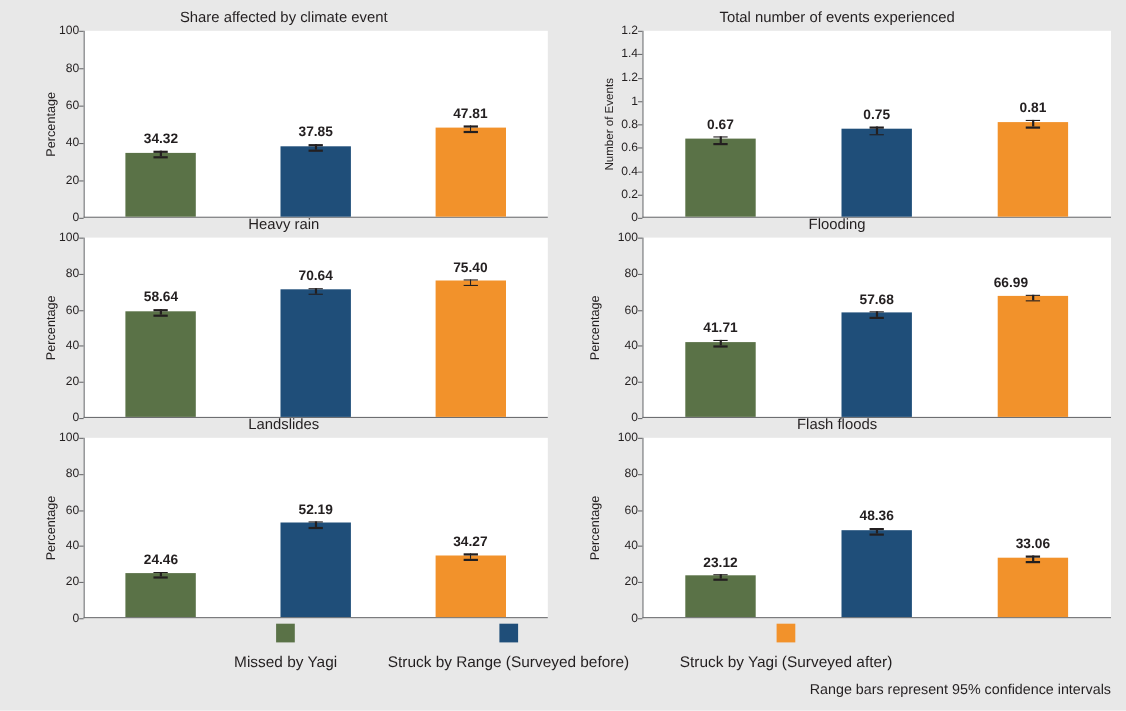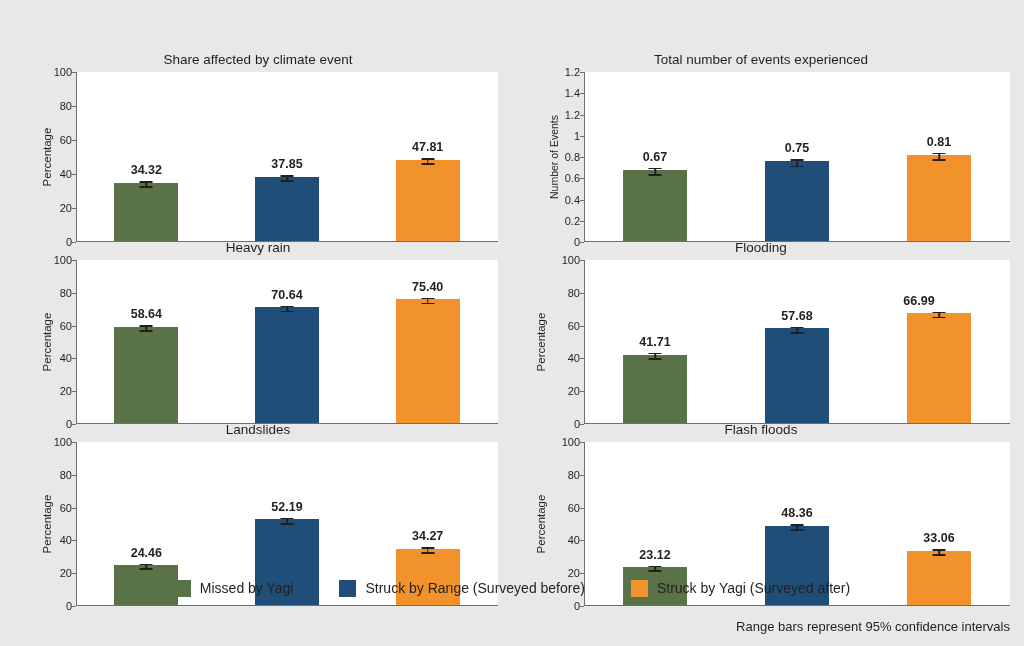--- a/index.html
+++ b/index.html
@@ -16,21 +16,20 @@
   #page {
     position: relative;
     width: 1024px;
     height: 646px;
     background: #e8e8e8;
     box-sizing: border-box;
   }
   .panel {
     position: absolute;
     box-sizing: border-box;
-    margin-top: 44px;
   }
   .panel-title {
     position: absolute;
     top: 0;
     left: 0;
     width: 100%;
     text-align: center;
     font-size: 13.5px;
     color: #231f20;
     line-height: 16px;
@@ -134,20 +133,21 @@
     height: 24px;
     display: flex;
     justify-content: center;
     align-items: center;
     gap: 46px;
   }
   .legend-item {
     display: flex;
     align-items: center;
     gap: 9px;
+    flex-direction: column;
   }
   .legend-swatch {
     width: 17px;
     height: 17px;
     display: block;
   }
   .legend-text {
     font-size: 14px;
     color: #231f20;
   }

